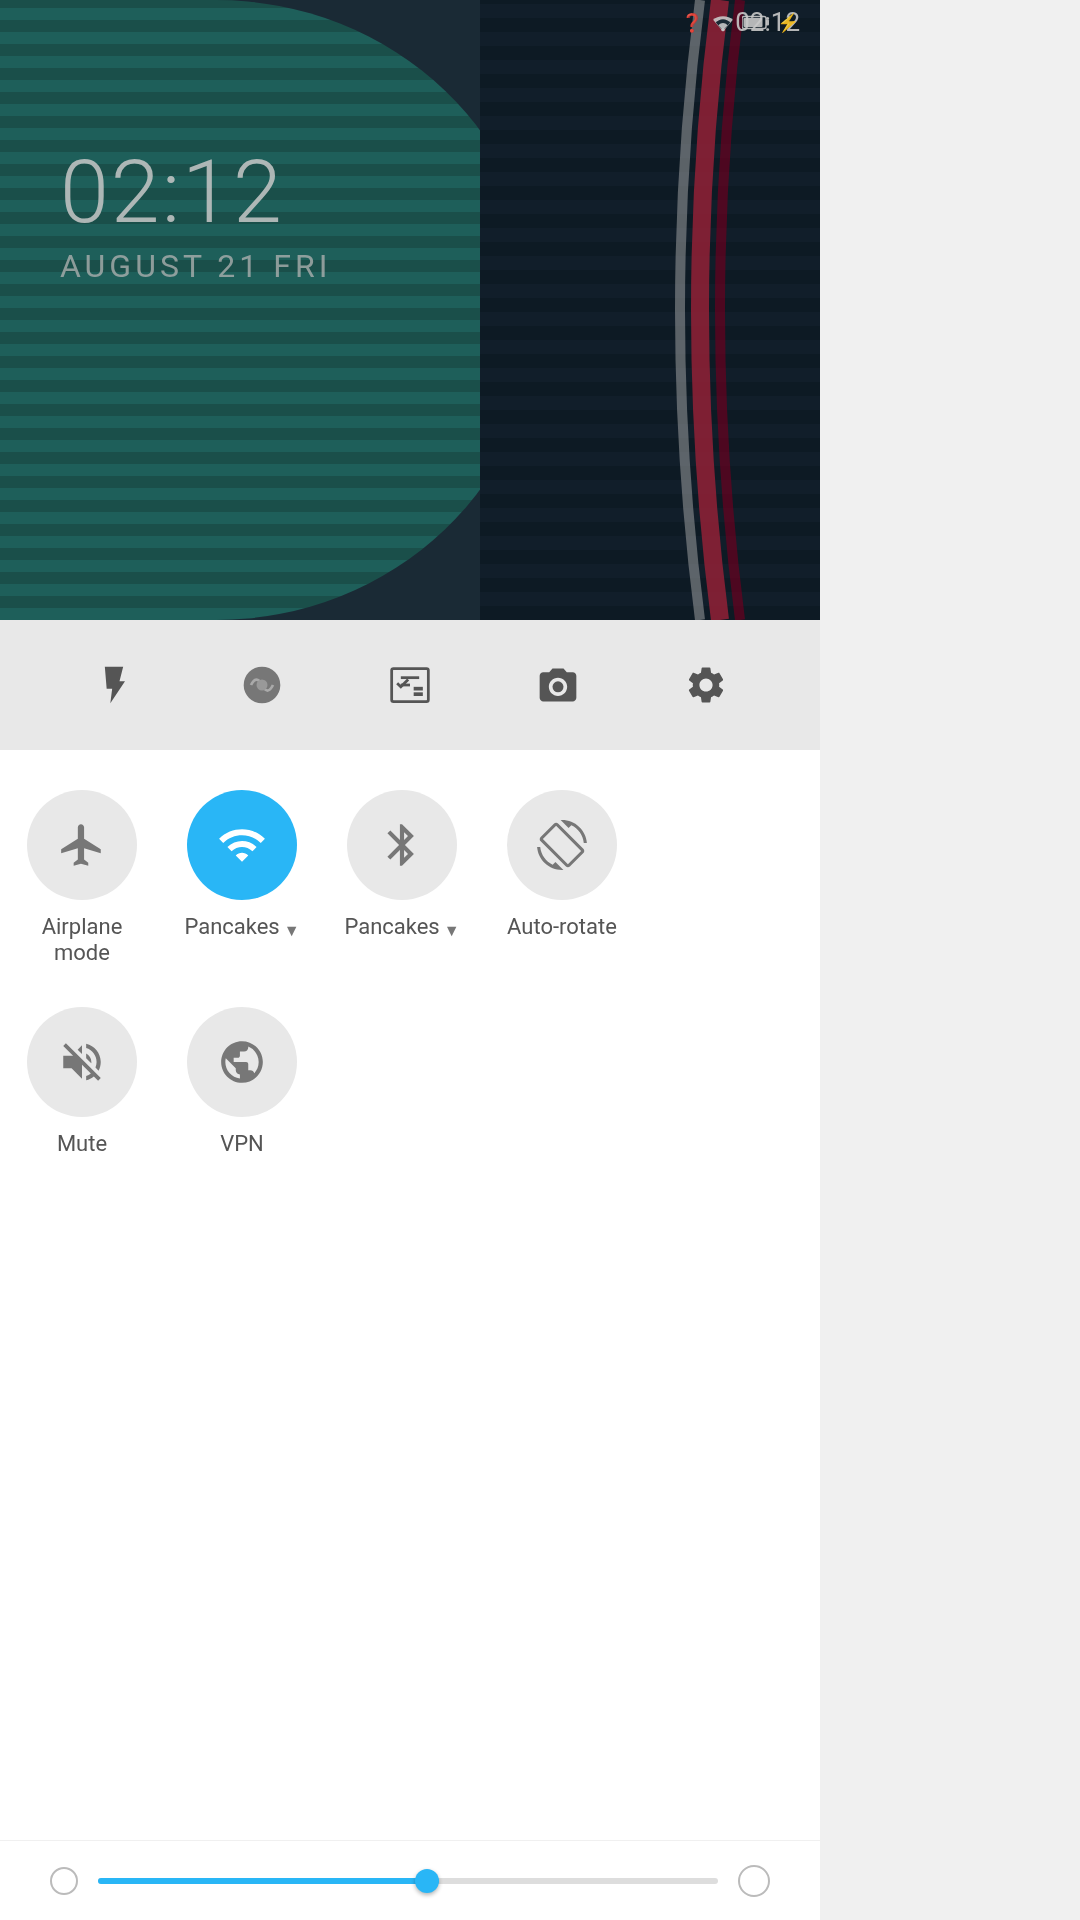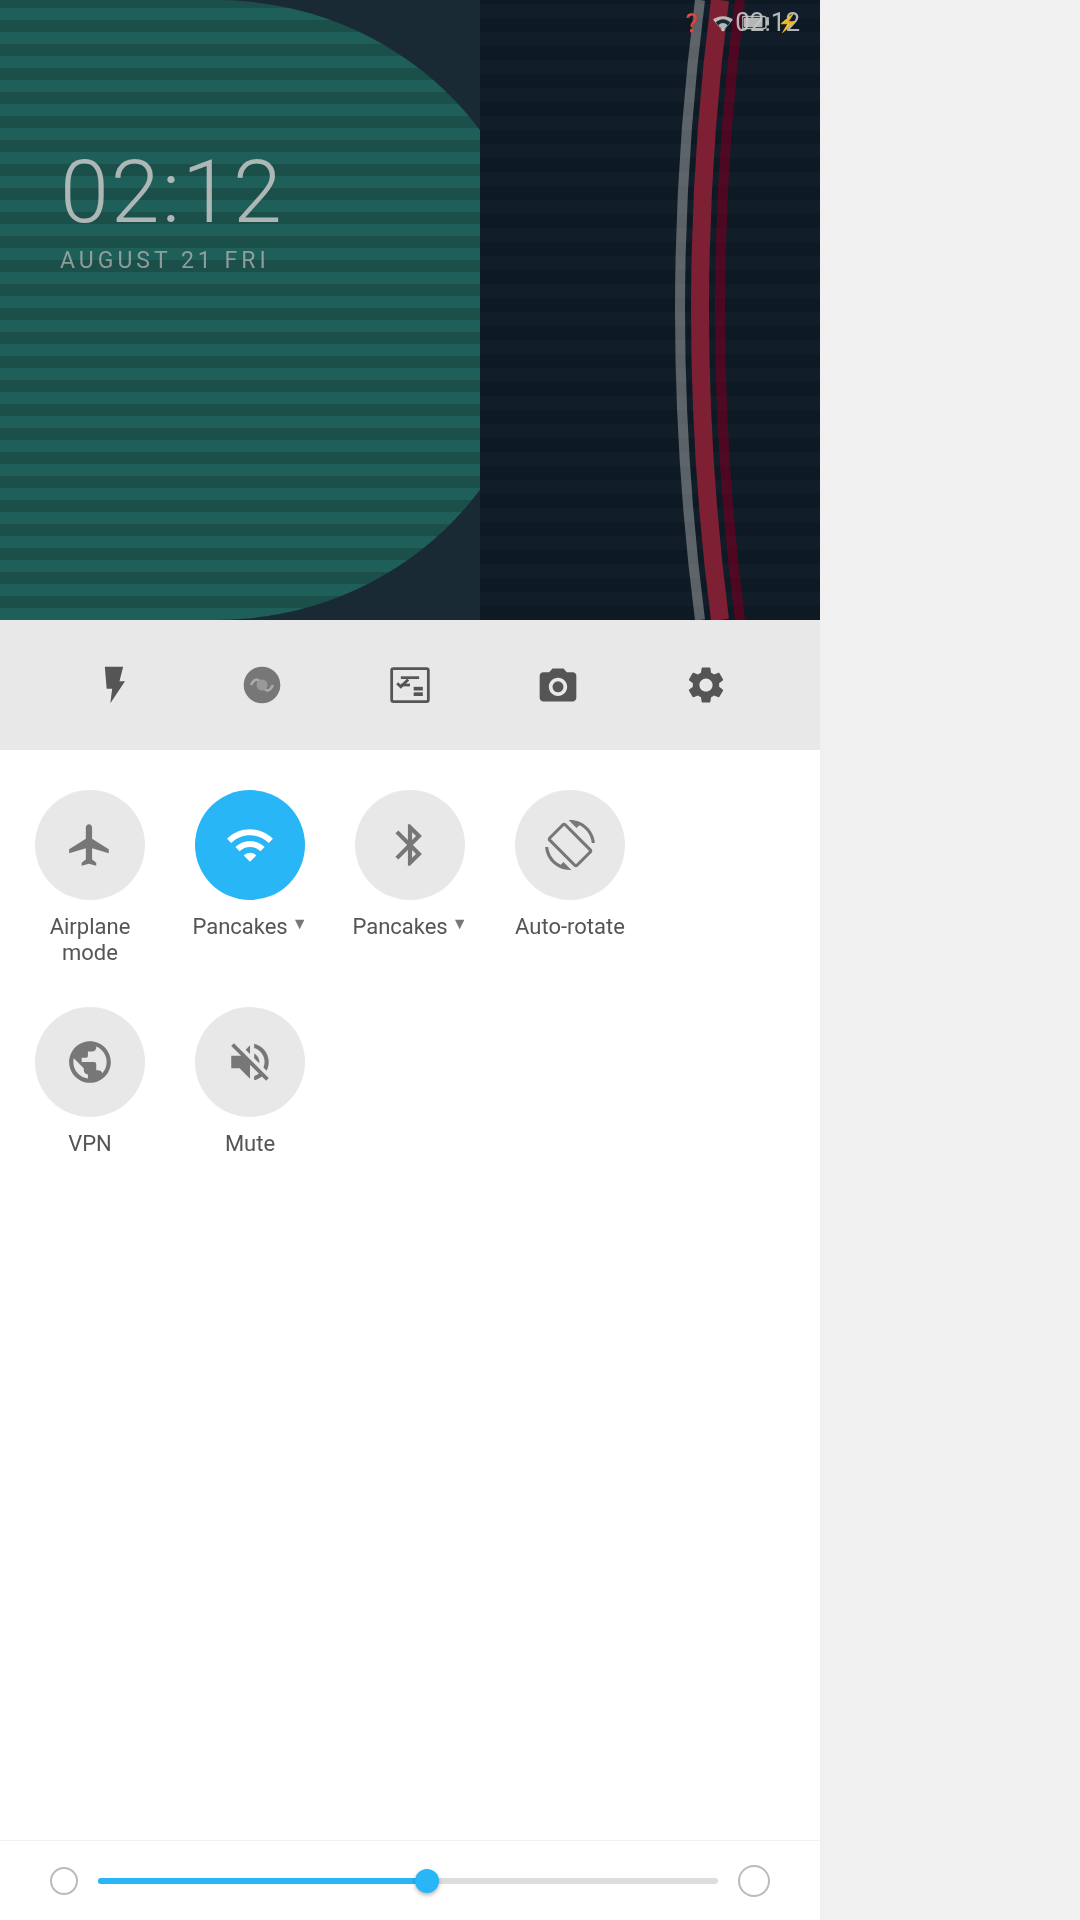--- a/index.html
+++ b/index.html
@@ -57,21 +57,21 @@
     }
 
     .clock-time {
       font-size: 88px;
       font-weight: 300;
       color: rgba(200,200,200,0.85);
       letter-spacing: 2px;
     }
 
     .clock-date {
-      font-size: 23px;
+      font-size: 32px;
       font-weight: 400;
       color: rgba(180,180,180,0.75);
       letter-spacing: 4px;
       margin-top: 4px;
     }
 
     
     #status-bar {
       position: absolute;
       top: 0; left: 0; right: 0;
@@ -175,21 +175,21 @@
 
     .toggle-label {
       font-size: 22px;
       color: #555;
       text-align: center;
       line-height: 1.2;
     }
 
     .toggle-label-with-arrow {
       display: flex;
-      align-items: flex-start;
+      align-items: flex-end;
       gap: 4px;
     }
 
     .arrow-down {
       font-size: 16px;
       color: #777;
     }
 
     
     #brightness-area {
@@ -337,21 +337,21 @@
     </div>
 
     <div class="toolbar-icon">
       <svg viewBox="0 0 24 24">
         <path d="M19.14 12.94c.04-.3.06-.61.06-.94 0-.32-.02-.64-.07-.94l2.03-1.58c.18-.14.23-.41.12-.61l-1.92-3.32c-.12-.22-.37-.29-.59-.22l-2.39.96c-.5-.38-1.03-.7-1.62-.94l-.36-2.54c-.04-.24-.24-.41-.48-.41h-3.84c-.24 0-.43.17-.47.41l-.36 2.54c-.59.24-1.13.57-1.62.94l-2.39-.96c-.22-.08-.47 0-.59.22L2.74 8.87c-.12.21-.08.47.12.61l2.03 1.58c-.05.3-.09.63-.09.94s.02.64.07.94l-2.03 1.58c-.18.14-.23.41-.12.61l1.92 3.32c.12.22.37.29.59.22l2.39-.96c.5.38 1.03.7 1.62.94l.36 2.54c.05.24.24.41.48.41h3.84c.24 0 .44-.17.47-.41l.36-2.54c.59-.24 1.13-.56 1.62-.94l2.39.96c.22.08.47 0 .59-.22l1.92-3.32c.12-.22.07-.47-.12-.61l-2.01-1.58zM12 15.6c-1.98 0-3.6-1.62-3.6-3.6s1.62-3.6 3.6-3.6 3.6 1.62 3.6 3.6-1.62 3.6-3.6 3.6z"></path>
       </svg>
     </div>
 
   </div>
 
-  <div id="quick-toggles" style="background:#fff;padding:40px 20px 20px;flex:1;position:relative;">
+  <div id="quick-toggles" style="background:#fff;padding:40px 12px 20px;flex:1;position:relative;">
 
     <div class="toggle-row">
 
       <div class="toggle-item">
         <div class="toggle-circle">
           <svg viewBox="0 0 24 24">
             <path d="M21 16v-2l-8-5V3.5c0-.83-.67-1.5-1.5-1.5S10 2.67 10 3.5V9l-8 5v2l8-2.5V19l-2 1.5V22l3.5-1 3.5 1v-1.5L13 19v-5.5l8 2.5z"></path>
           </svg>
         </div>
         <div class="toggle-label">Airplane<br>mode</div>
@@ -395,33 +395,33 @@
         <div class="toggle-label">Auto-rotate</div>
       </div>
 
     </div>
 
     <div class="toggle-row">
 
       <div class="toggle-item">
         <div class="toggle-circle">
           <svg viewBox="0 0 24 24">
+            <path d="M16.5 12c0-1.77-1.02-3.29-2.5-4.03v2.21l2.45 2.45c.03-.2.05-.41.05-.63zm2.5 0c0 .94-.2 1.82-.54 2.64l1.51 1.51C20.63 14.91 21 13.5 21 12c0-4.28-2.99-7.86-7-8.77v2.06c2.89.86 5 3.54 5 6.71zM4.27 3L3 4.27 7.73 9H3v6h4l5 5v-6.73l4.25 4.25c-.67.52-1.42.93-2.25 1.18v2.06c1.38-.31 2.63-.95 3.69-1.81L19.73 21 21 19.73l-9-9L4.27 3zM12 4L9.91 6.09 12 8.18V4z"></path>
+          </svg>
+        </div>
+        <div class="toggle-label">Mute</div>
+      </div>
+
+      <div class="toggle-item">
+        <div class="toggle-circle">
+          <svg viewBox="0 0 24 24">
             <path d="M12 2C6.48 2 2 6.48 2 12s4.48 10 10 10 10-4.48 10-10S17.52 2 12 2zm-1 17.93c-3.95-.49-7-3.85-7-7.93 0-.62.08-1.21.21-1.79L9 15v1c0 1.1.9 2 2 2v1.93zm6.9-2.54c-.26-.81-1-1.39-1.9-1.39h-1v-3c0-.55-.45-1-1-1H8v-2h2c.55 0 1-.45 1-1V7h2c1.1 0 2-.9 2-2v-.41c2.93 1.19 5 4.06 5 7.41 0 2.08-.8 3.97-2.1 5.39z"></path>
           </svg>
         </div>
         <div class="toggle-label">VPN</div>
-      </div>
-
-      <div class="toggle-item">
-        <div class="toggle-circle">
-          <svg viewBox="0 0 24 24">
-            <path d="M16.5 12c0-1.77-1.02-3.29-2.5-4.03v2.21l2.45 2.45c.03-.2.05-.41.05-.63zm2.5 0c0 .94-.2 1.82-.54 2.64l1.51 1.51C20.63 14.91 21 13.5 21 12c0-4.28-2.99-7.86-7-8.77v2.06c2.89.86 5 3.54 5 6.71zM4.27 3L3 4.27 7.73 9H3v6h4l5 5v-6.73l4.25 4.25c-.67.52-1.42.93-2.25 1.18v2.06c1.38-.31 2.63-.95 3.69-1.81L19.73 21 21 19.73l-9-9L4.27 3zM12 4L9.91 6.09 12 8.18V4z"></path>
-          </svg>
-        </div>
-        <div class="toggle-label">Mute</div>
       </div>
 
     </div>
 
     <div id="brightness-area" style="position:absolute;bottom:0;left:0;right:0;height:80px;background:#fff;display:flex;align-items:center;padding:0 50px;gap:20px;border-top:1px solid #f0f0f0;">
       <div class="brightness-icon"></div>
       <div class="brightness-track">
         <div class="brightness-fill"></div>
         <div class="brightness-thumb"></div>
       </div>

